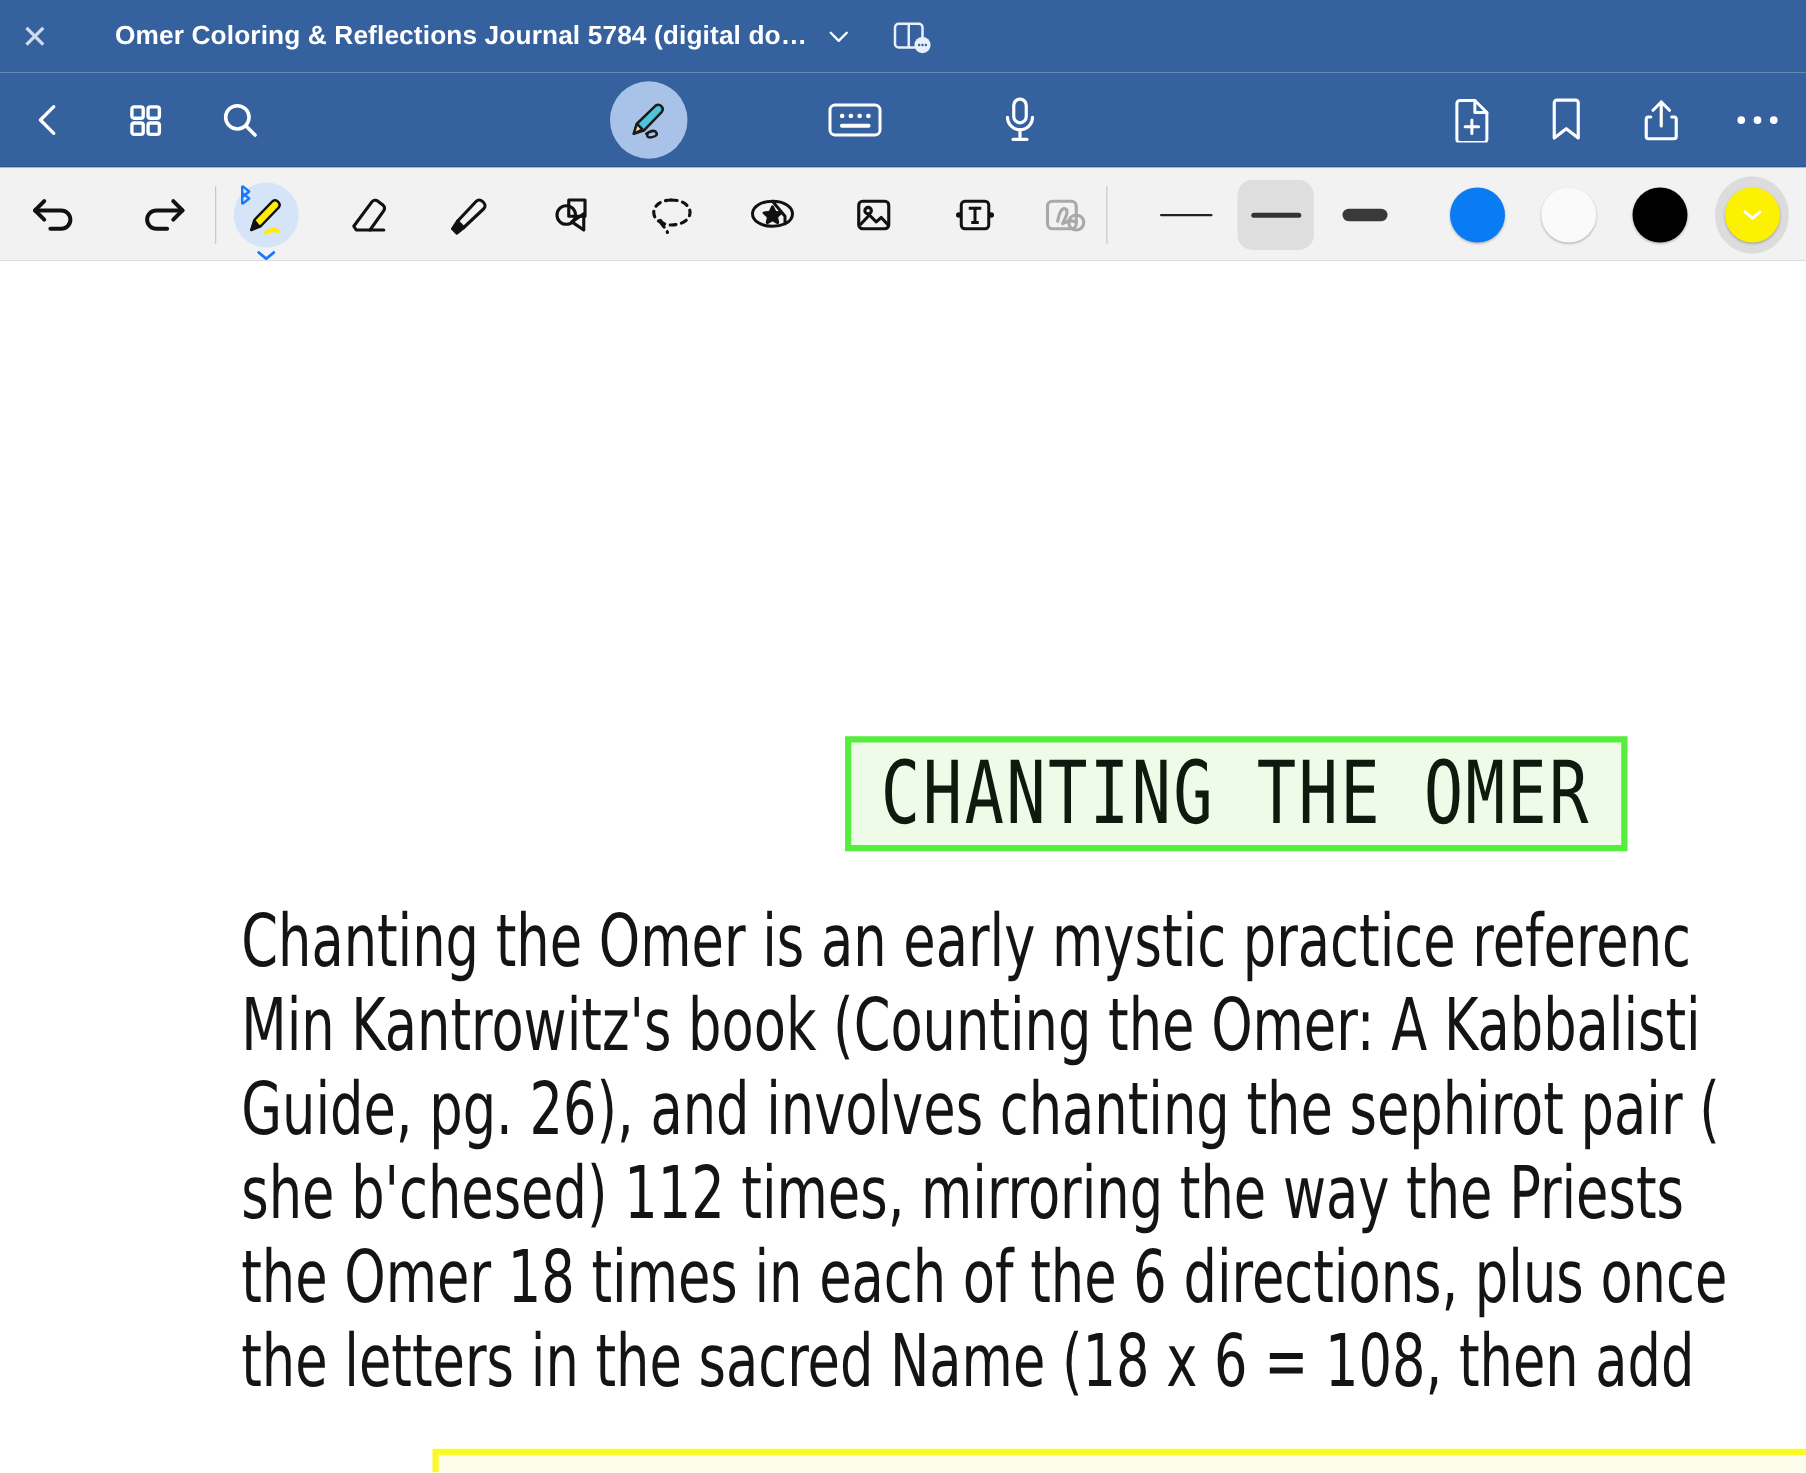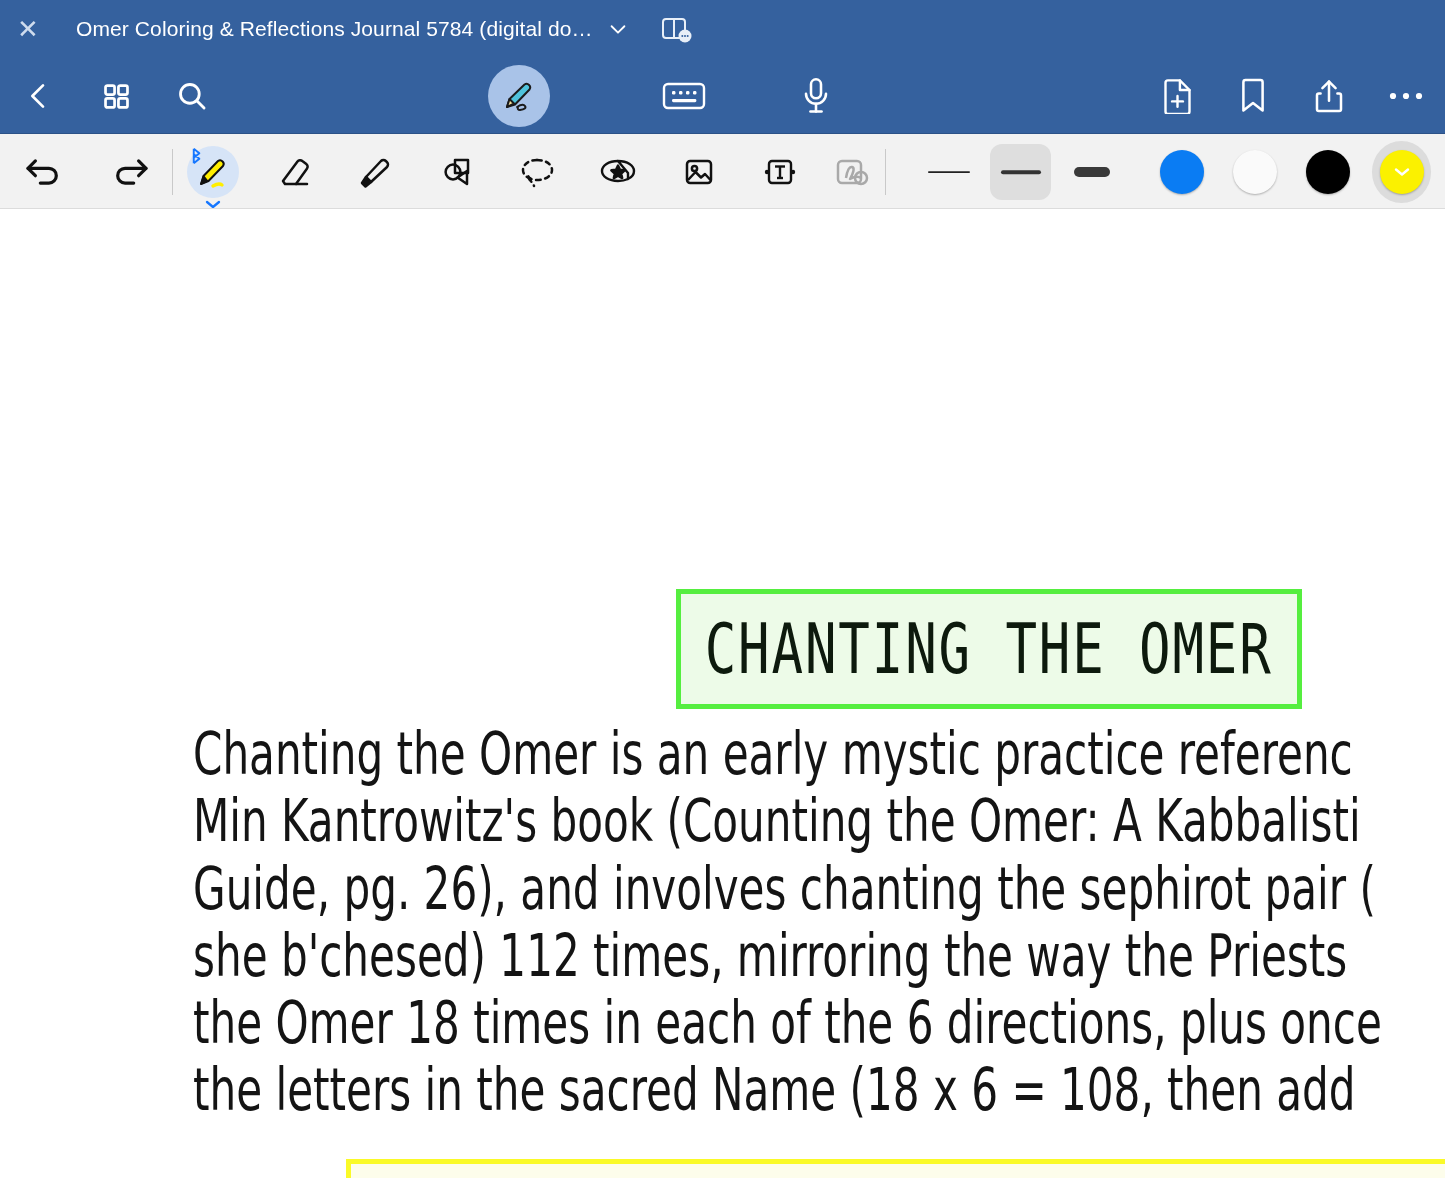--- a/index.html
+++ b/index.html
@@ -13,23 +13,23 @@
   
   .titlebar{
     height:58px;min-height:58px;background:#35619E;
     display:flex;align-items:center;position:relative;
   }
   .tb-close{
     width:56px;display:flex;align-items:center;justify-content:center;
     color:#cfdcee;font-size:26px;line-height:1;font-weight:300;cursor:pointer;
   }
   .tb-title{
-    color:#ffffff;font-size:21px;font-weight:400;letter-spacing:.1px;
+    color:#ffffff;font-size:21px;font-weight:700;letter-spacing:.1px;
     max-width:560px;white-space:nowrap;overflow:hidden;text-overflow:ellipsis;
-    margin-left:20px;
+    margin-left:36px;
   }
   .tb-chevron{
     margin-left:14px;color:#ffffff;display:flex;align-items:center;cursor:pointer;
   }
   .tb-split{
     margin-left:30px;display:flex;align-items:center;justify-content:center;cursor:pointer;
   }
 
   
   .navbar{
@@ -77,21 +77,21 @@
   }
   .sw-wrap.sel{background:#DCDCDC;}
   .sw .chev{
     position:absolute;left:0;right:0;top:0;bottom:0;display:flex;align-items:center;justify-content:center;
   }
 
   
   .canvas{flex:1;background:#ffffff;position:relative;overflow:hidden;}
 
   .title-box{
-    position:absolute;left:676px;top:380px;width:626px;height:120px;
+    position:absolute;left:676px;top:380px;width:626px;height:92px;
     border:5px solid #55EE3F;background:#EDFBE8;box-sizing:border-box;
     display:flex;align-items:center;justify-content:center;
   }
   .hand-caps{
     font-family:"DejaVu Sans Mono",monospace;
     font-weight:400;color:#0D1A0D;
     font-size:57px;letter-spacing:2px;
     transform:scaleY(1.22) scaleX(.92);
     white-space:nowrap;
   }

